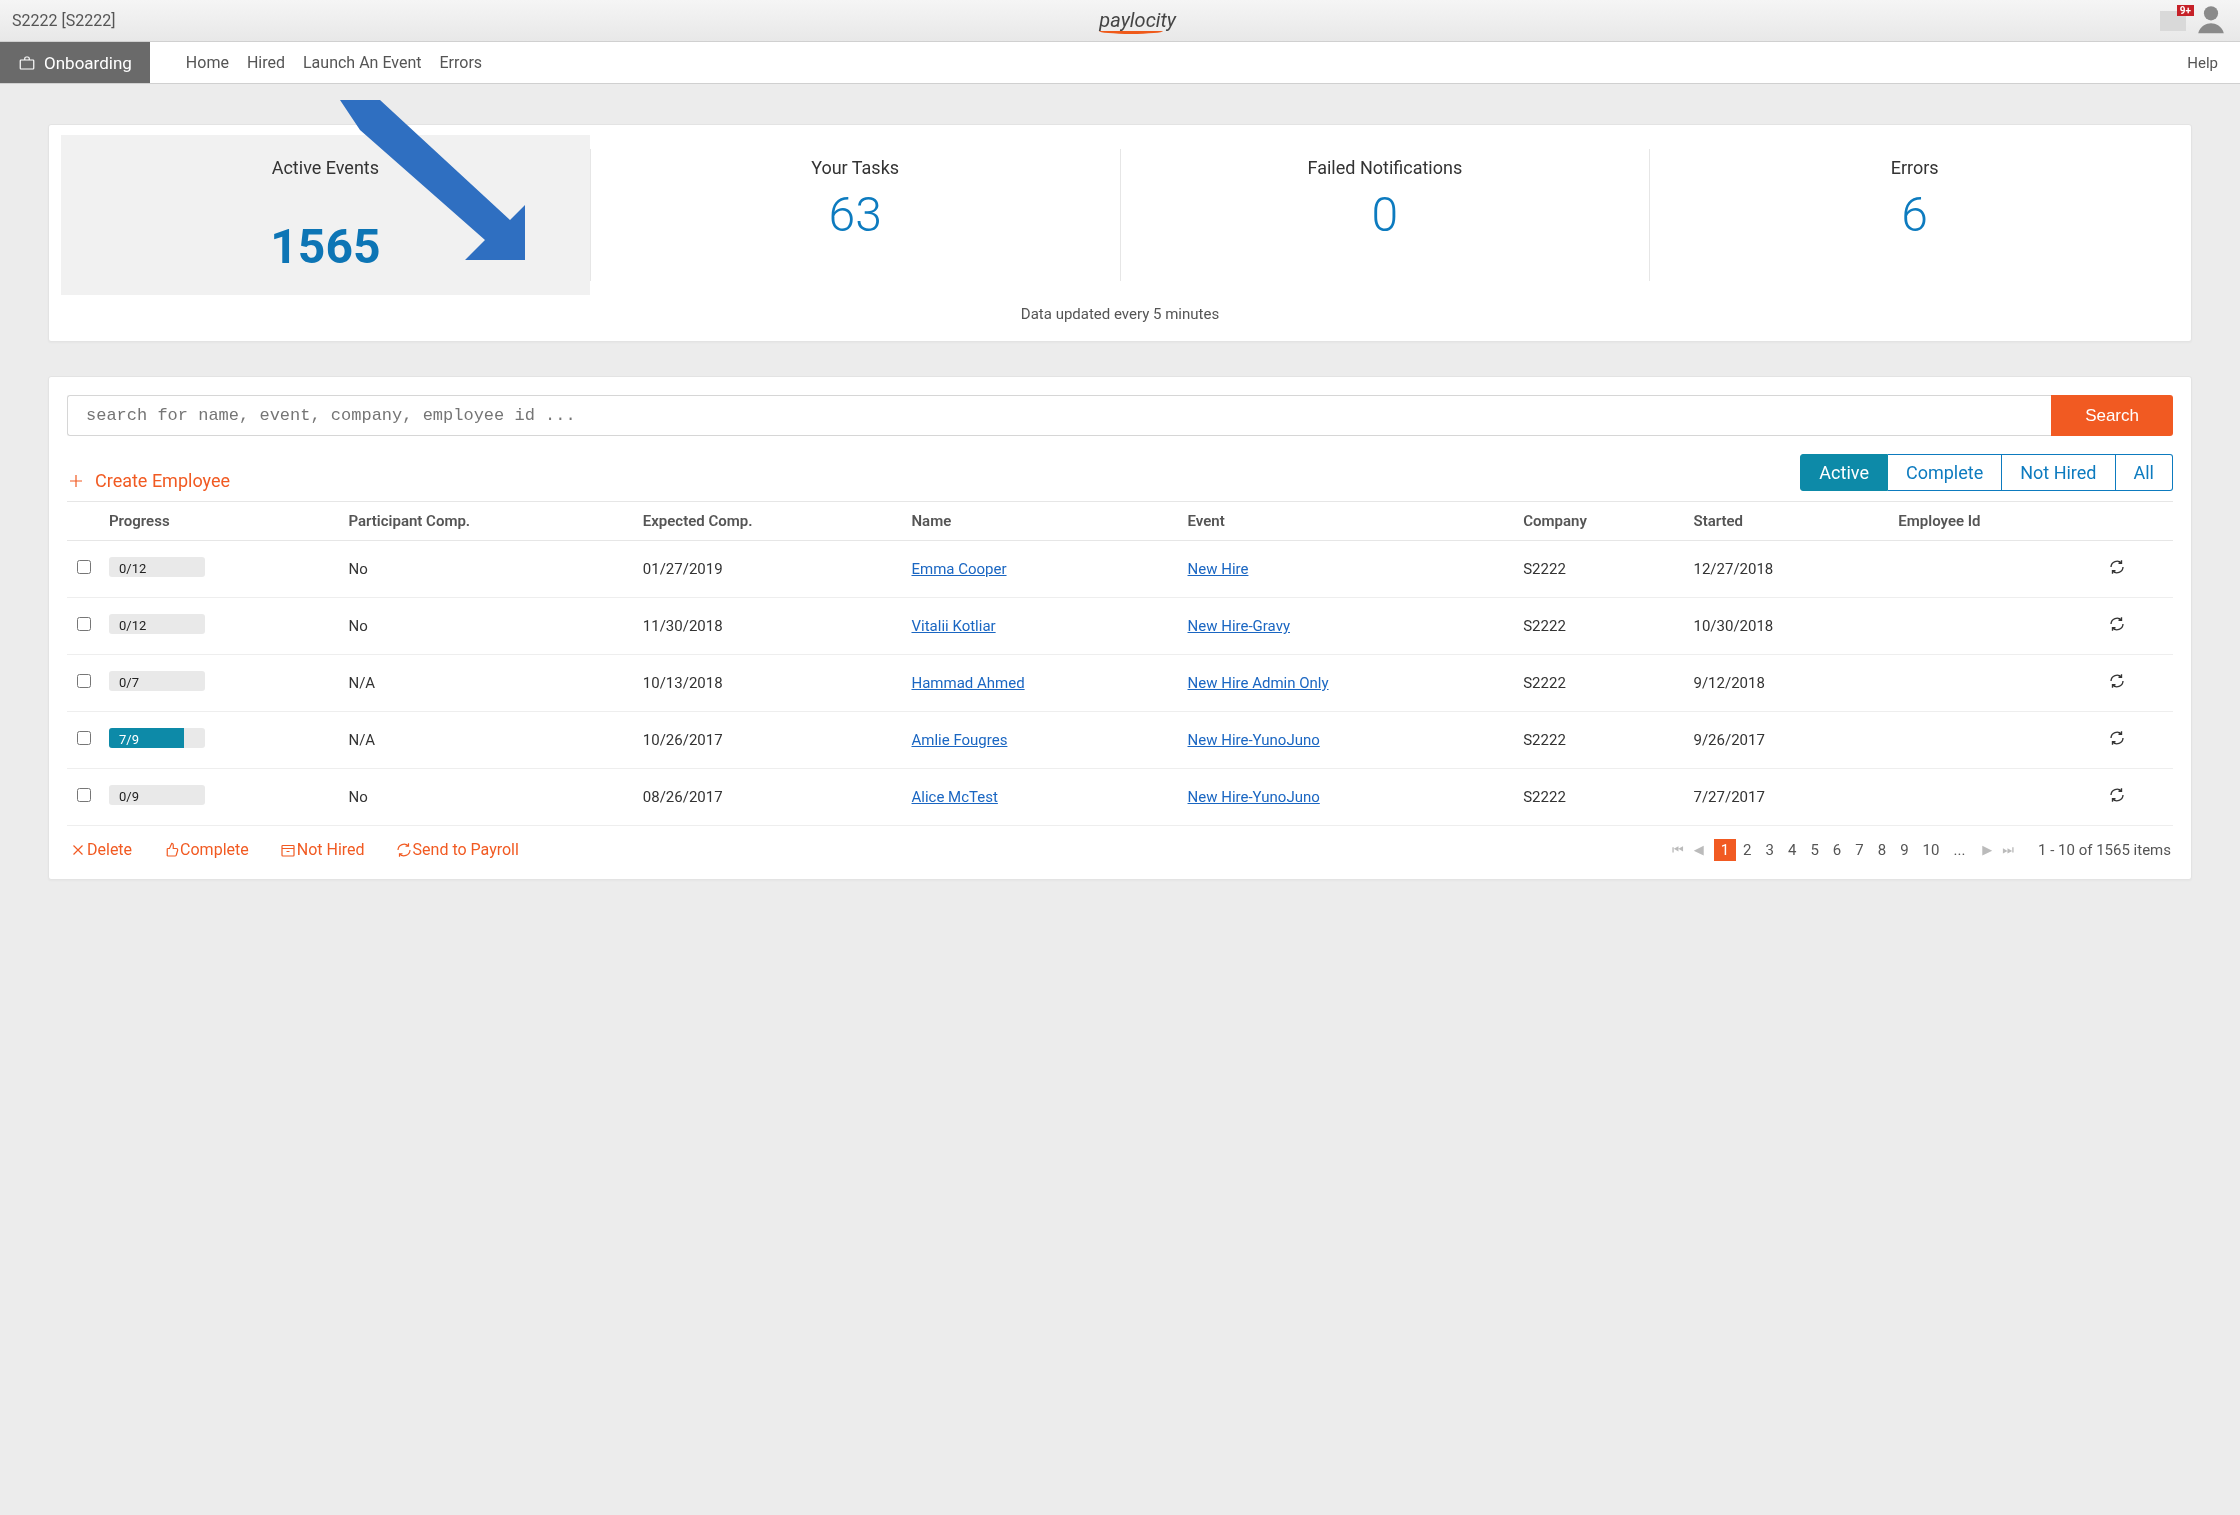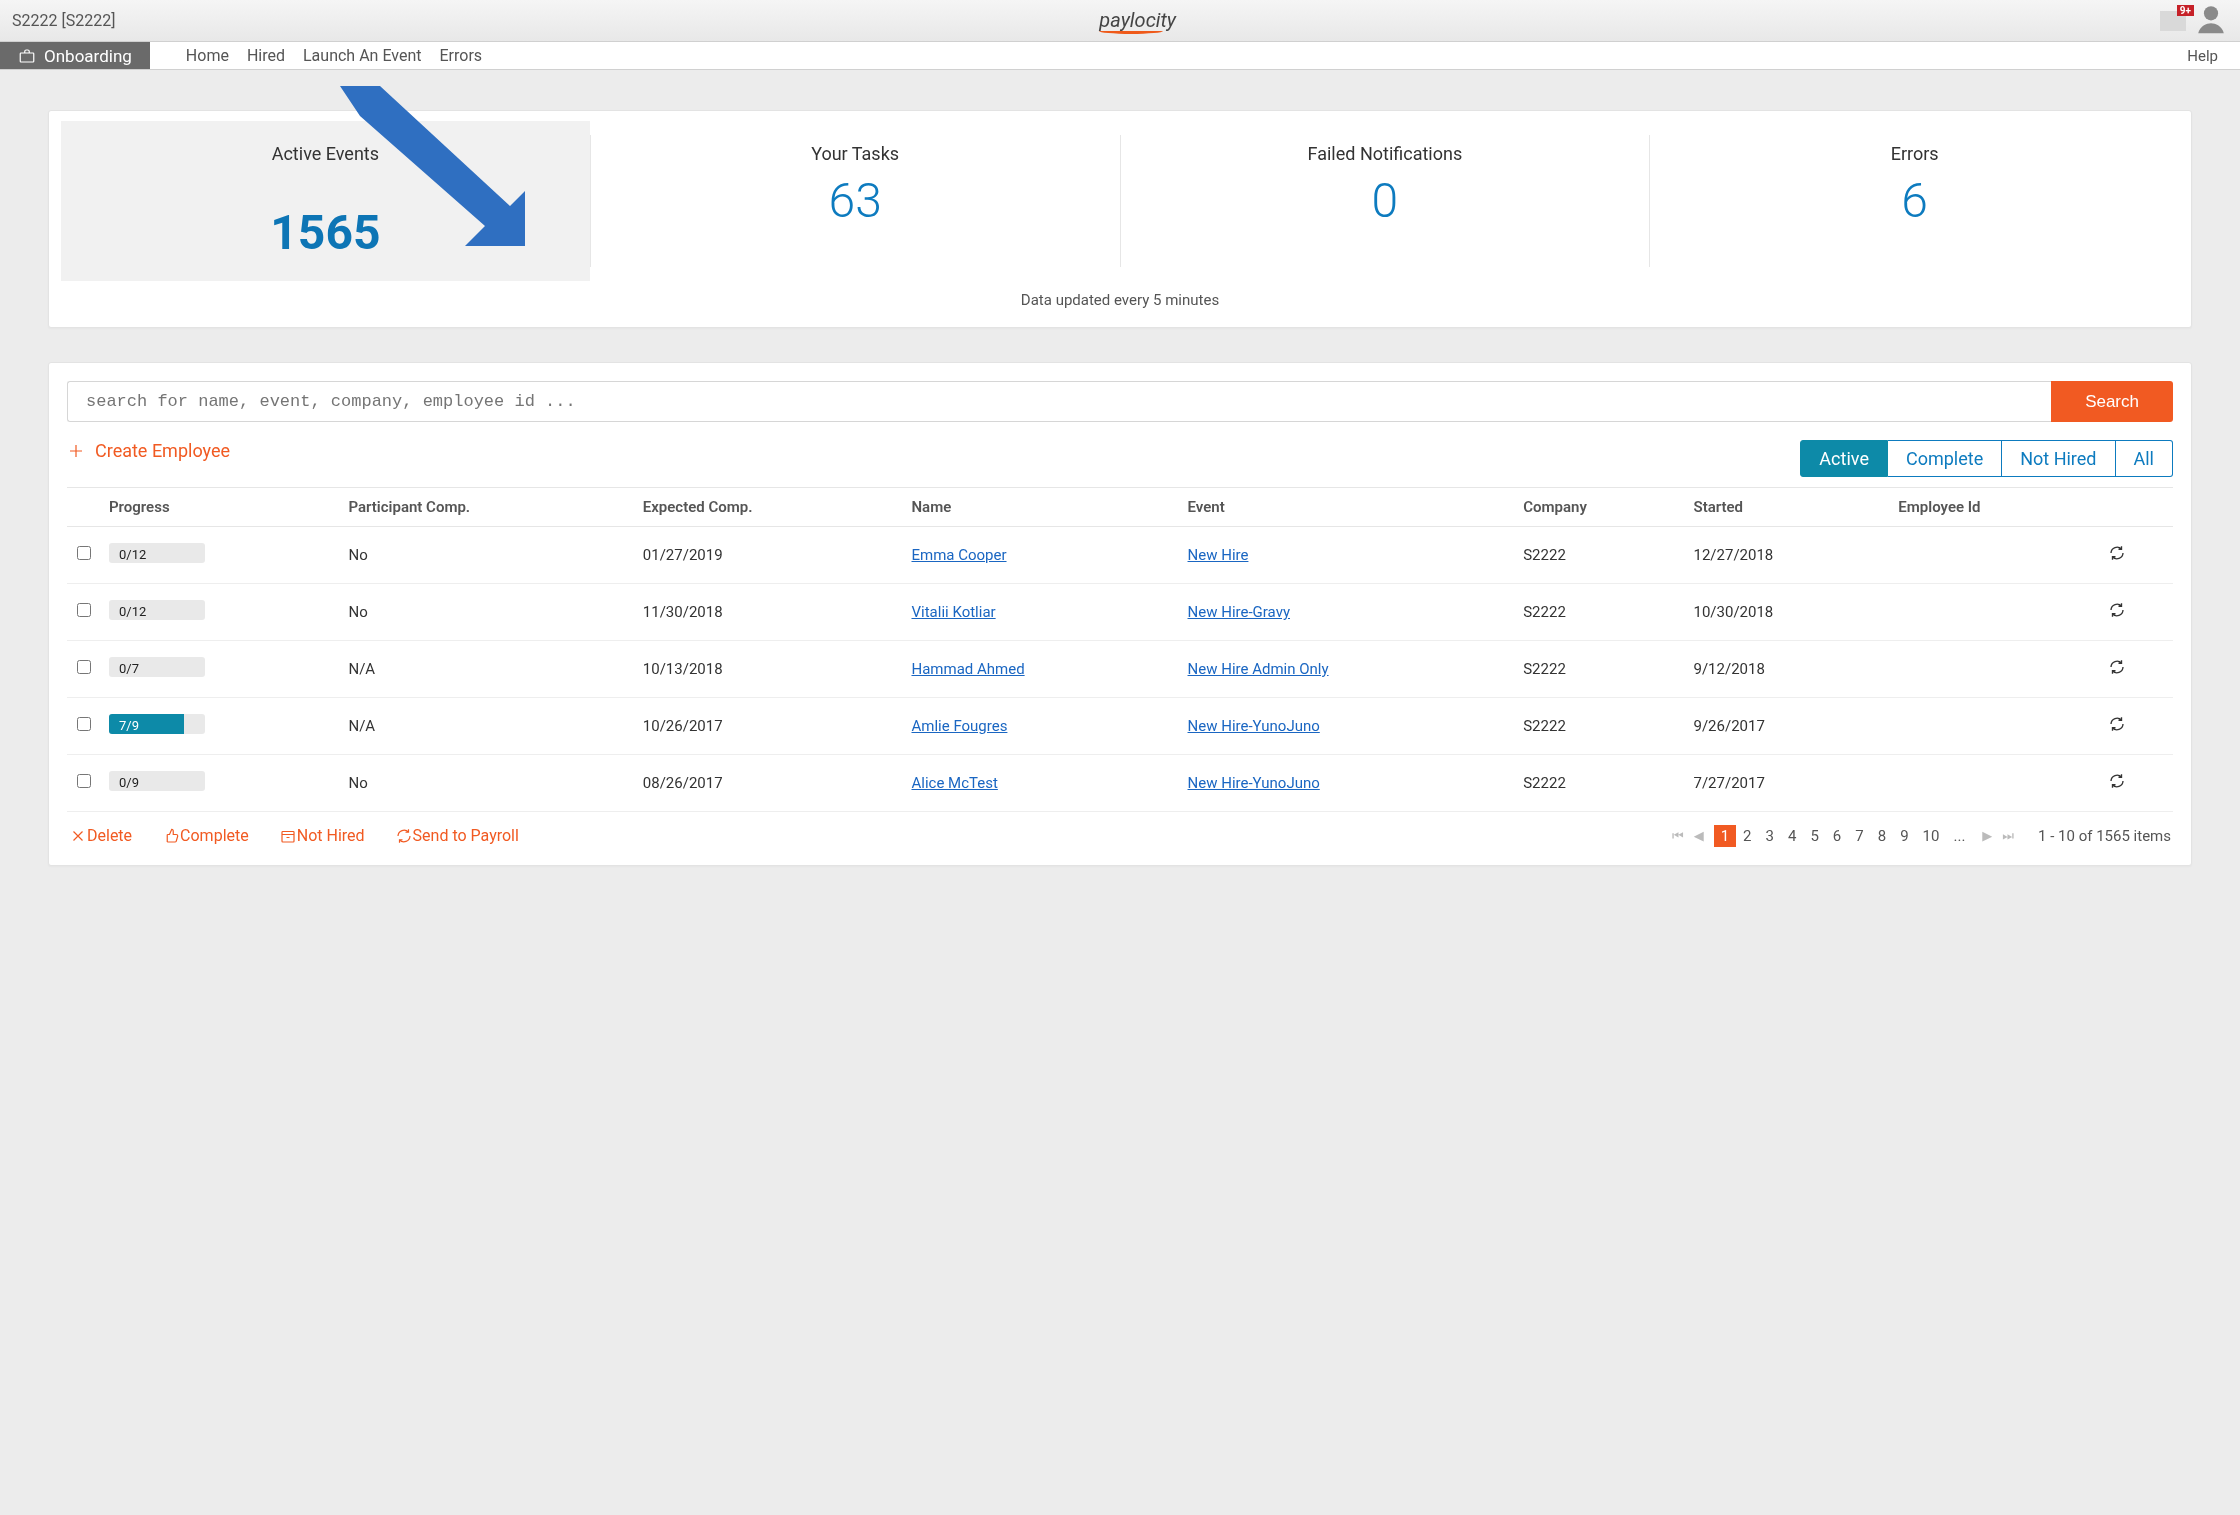--- a/index.html
+++ b/index.html
@@ -6,41 +6,41 @@
   body { font-family: -apple-system, BlinkMacSystemFont, "Segoe UI", Roboto, Helvetica, Arial, sans-serif; background:#ececec; color:#333; font-size:15px; }
   .topbar { background:linear-gradient(#f5f5f5,#e8e8e8); height:42px; display:flex; align-items:center; padding:0 12px; justify-content:space-between; border-bottom:1px solid #d0d0d0;}
   .topbar .left { color:#555; font-size:16px;}
   .topbar .center { flex:1; display:flex; justify-content:center; }
   .logo { font-style:italic; font-size:20px; color:#444; position:relative;text-align:center; }
   .logo .swoosh { display:block; height:6px; width:64px; border-bottom:3px solid #ef5a1a; border-radius:0 0 60% 60%; margin-top:-4px;}
   .topbar .right { display:flex; align-items:center; gap:8px;}
   .notif { width:26px; height:20px; background:#d9d9d9; position:relative; }
   .notif .badge { position:absolute; top:-6px; right:-8px; background:#c62128; color:#fff; font-size:10px; padding:0 3px; font-weight:bold;}
   .avatar svg { width:34px; height:34px; fill:#8a8a8a;}
-  .navbar { display:flex; align-items:stretch; background:#fff; border-bottom:1px solid #d0d0d0; height:28px;}
+  .navbar { display:flex; align-items:stretch; background:#fff; border-bottom:1px solid #d0d0d0; height:42px;}
   .navbar .brand { background:#6a6a6a; color:#fff; display:flex; align-items:center; gap:8px; padding:0 18px; font-size:17px;}
   .navbar .brand svg { width:18px; height:18px; stroke:#fff; fill:none; stroke-width:1.6;}
   .navbar .links { display:flex; align-items:center; gap:18px; padding:0 36px;}
   .navbar .links a { color:#555; text-decoration:none; font-size:16px; cursor:pointer;}
   .navbar .help { margin-left:auto; padding:0 22px; display:flex; align-items:center; color:#555; cursor:pointer;}
   .page { padding:40px 48px; }
   .card { background:#fff; border:1px solid #e3e3e3; border-radius:3px; box-shadow:0 1px 2px rgba(0,0,0,.03); margin-bottom:34px; }
   .stats { display:flex; padding:10px 12px 6px 12px; align-items:stretch;}
   .stat { flex:1; text-align:center; padding:22px 8px 20px 8px; cursor:pointer;}
   .stat.sel { background:#f1f1f1;}
   .stat .label { font-size:18px; color:#333; margin-bottom:8px;}
   .stat .value { font-size:48px; color:#0d7bbf; font-weight:300;}
   .stat.sel .value { font-weight:700; color:#0d75b5;margin-top:40px;}
   .vsep { width:1px; background:#e6e6e6; margin:14px 0;}
   .updated { text-align:center; color:#555; font-size:15px; padding:4px 0 18px 0;}
   .panel { padding:18px;}
   .searchrow { display:flex; gap:0; margin-bottom:18px;}
   .searchrow input { flex:1; border:1px solid #d6d6d6; border-right:none; padding:10px 18px; font-size:17px; color:#777; outline:none; border-radius:3px 0 0 3px;font-family:Liberation Mono, monospace;}
   .searchrow button { background:#f15a22; color:#fff; border:none; padding:0 34px; font-size:17px; border-radius:0 3px 3px 0; cursor:pointer;}
-  .row2 { display:flex; justify-content:space-between; align-items:flex-start; margin-bottom:10px;}
+  .row2 { display:flex; justify-content:space-between; align-items:flex-end; margin-bottom:10px;}
   .create { display:flex; align-items:center; gap:10px; color:#f15a22; font-size:18px; cursor:pointer;}
   .create svg { width:18px; height:18px; stroke:#f15a22; stroke-width:1.6; fill:none;}
   .filters { display:flex;}
   .filters .f { border:1px solid #0d7bbf; color:#0d7bbf; padding:7px 18px; font-size:18px; cursor:pointer; background:#fff;}
   .filters .f + .f { border-left:none;}
   .filters .f.active { background:#0d8aa8; color:#fff; border-color:#0d8aa8;}
   .filters .f:first-child { border-radius:3px 0 0 3px;}
   .filters .f:last-child { border-radius:0 3px 3px 0;}
   table.data { width:100%; border-collapse:collapse; }
   table.data th { text-align:left; font-size:15px; color:#555; font-weight:600; padding:10px 8px; border-top:1px solid #e6e6e6; border-bottom:1px solid #e6e6e6;}

